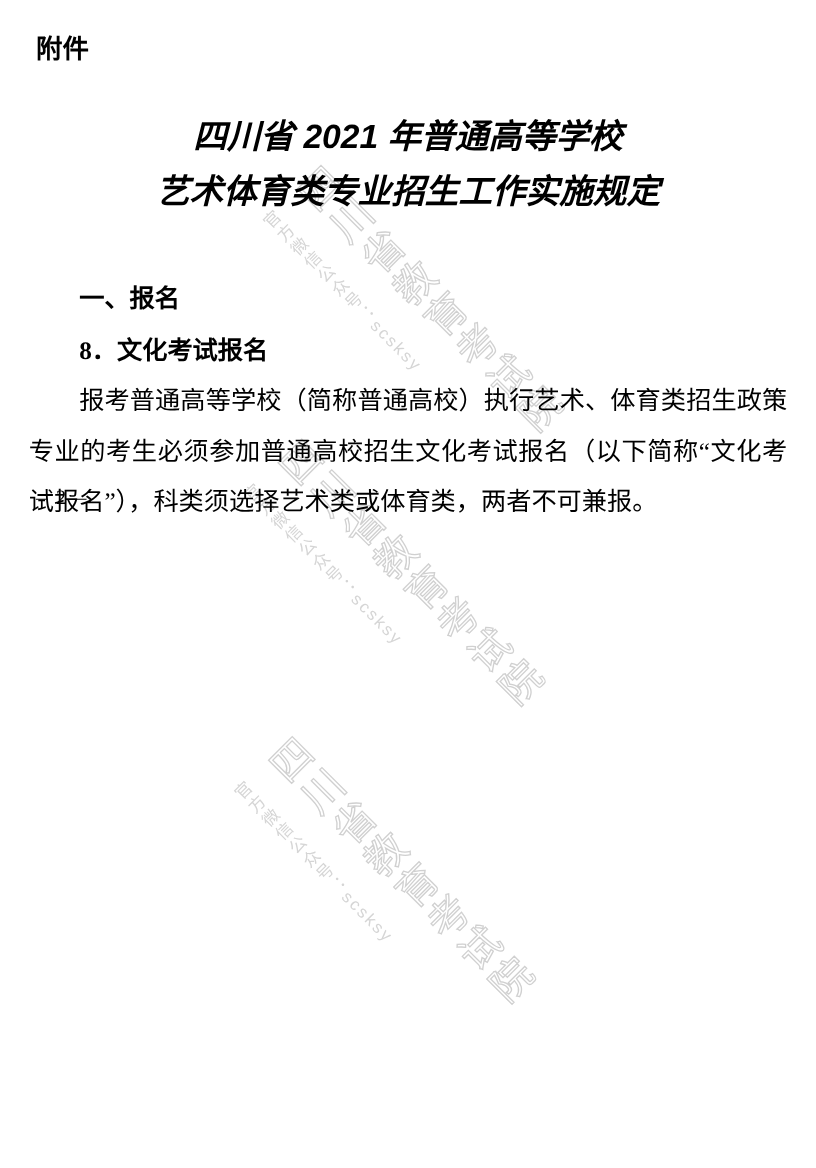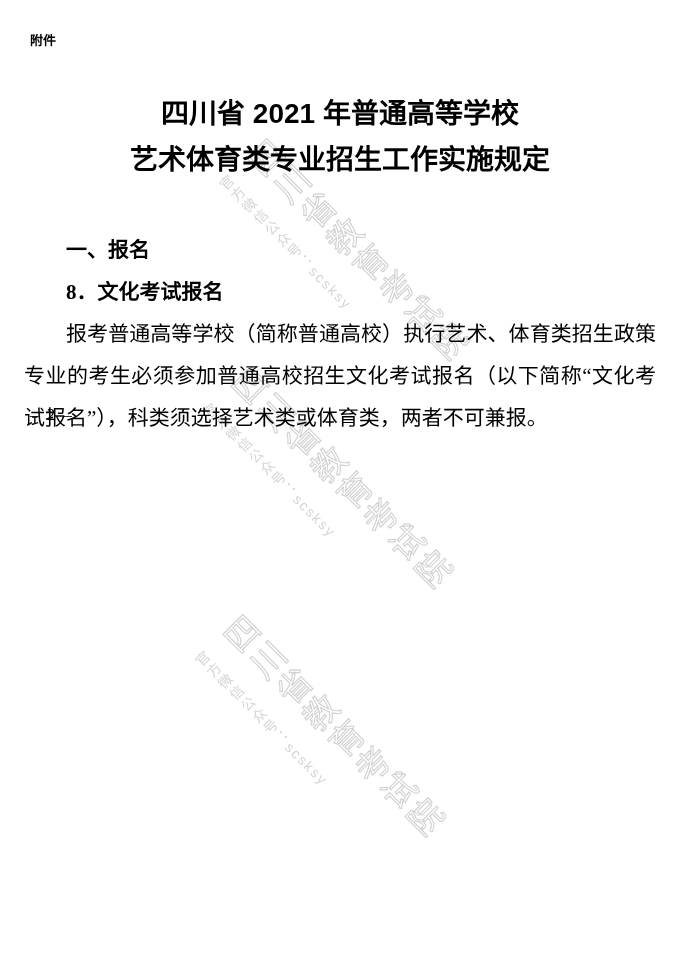--- a/index.html
+++ b/index.html
@@ -39,30 +39,30 @@
   .wm-a { left:216px; top:132px; }
   .wm-b { left:200px; top:360px; }
   .wm-c { left:192px; top:608px; }
 
   
   .content { position:relative; z-index:1; }
 
   .attachment {
     padding-top:28px; margin-left:30px;
     font-family:"Liberation Sans","DejaVu Sans",sans-serif;
-    font-weight:700; font-size:13px; line-height:26px;
+    font-weight:700; font-size:22px; line-height:26px;
   }
 
   .doc-title {
     margin:37px 0 0 0;
     text-align:center;
     font-family:"Liberation Sans","DejaVu Sans",sans-serif;
     font-weight:700; font-size:28px; line-height:46px;
   }
-  .doc-title span { display:block; }
+  .doc-title span { display:block;font-style:italic; }
 
   .body-area {
     width:632px; margin:46px auto 0 auto;
     font-size:21px; line-height:42px;
     text-align:justify;
   }
   .body-area p, .body-area h2, .body-area h3, .body-area h4 {
     margin:0; padding:0; text-indent:2em;
     font-size:21px; line-height:42px; font-weight:normal;
   }

